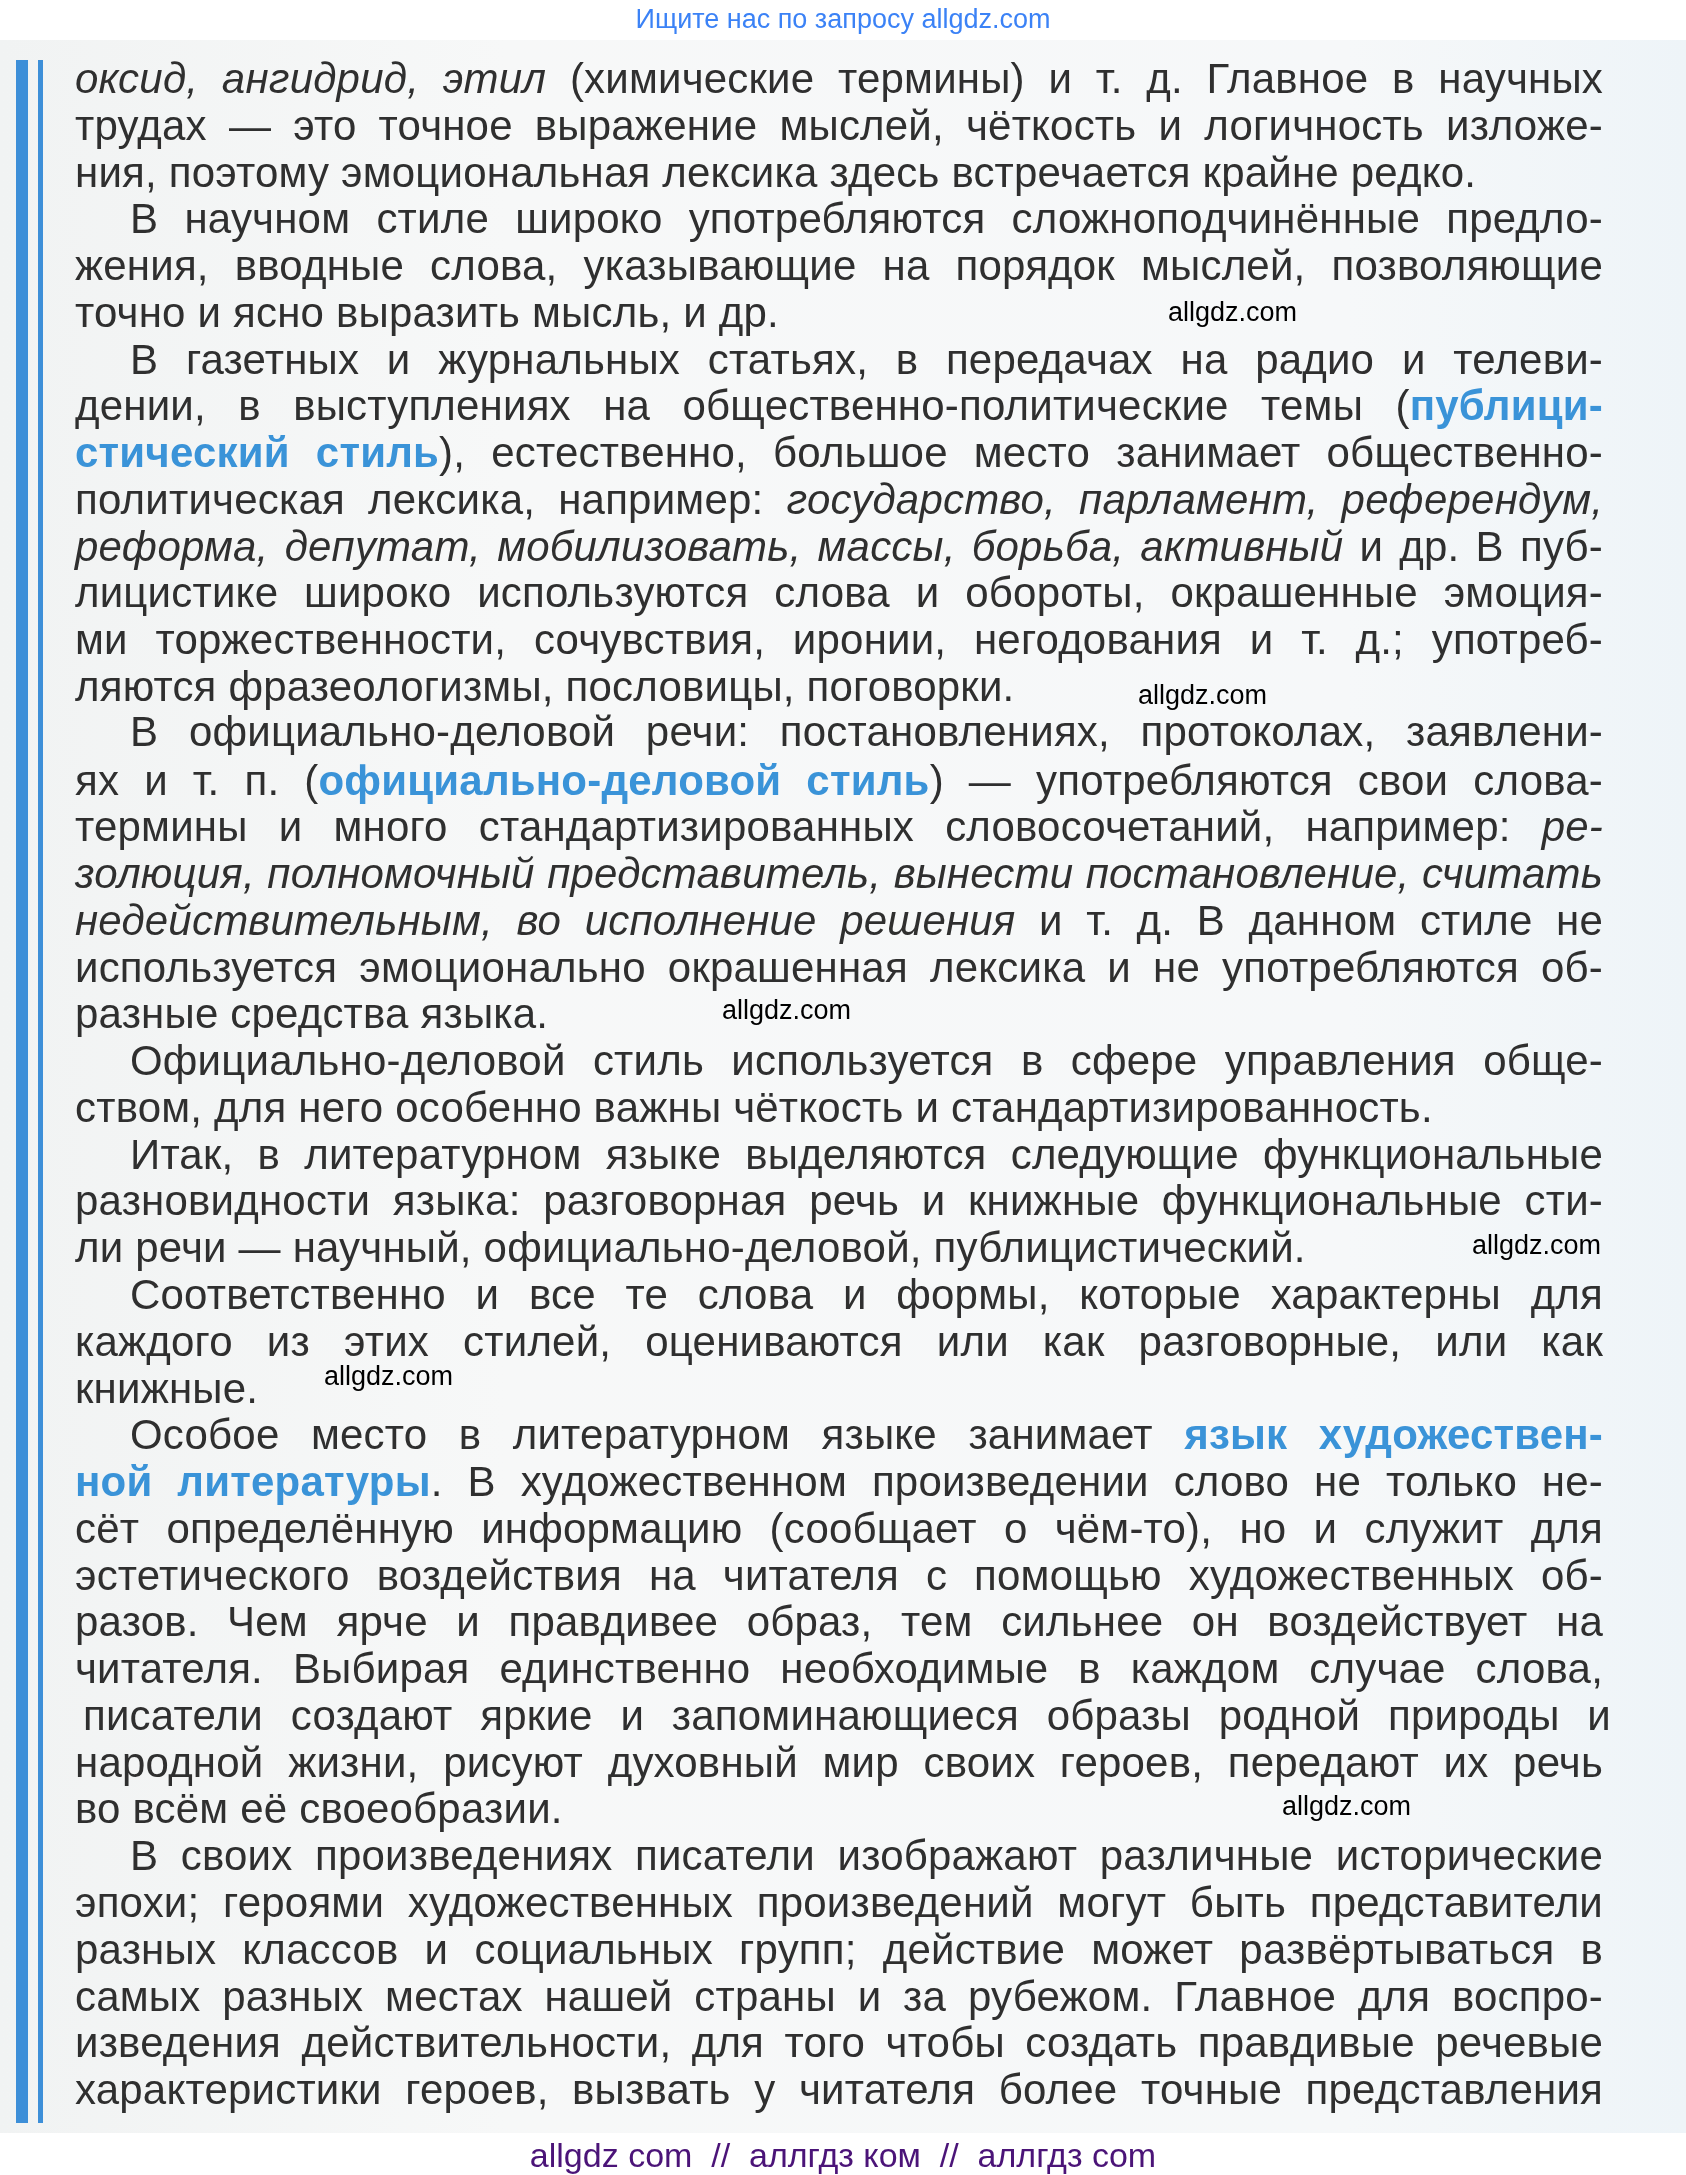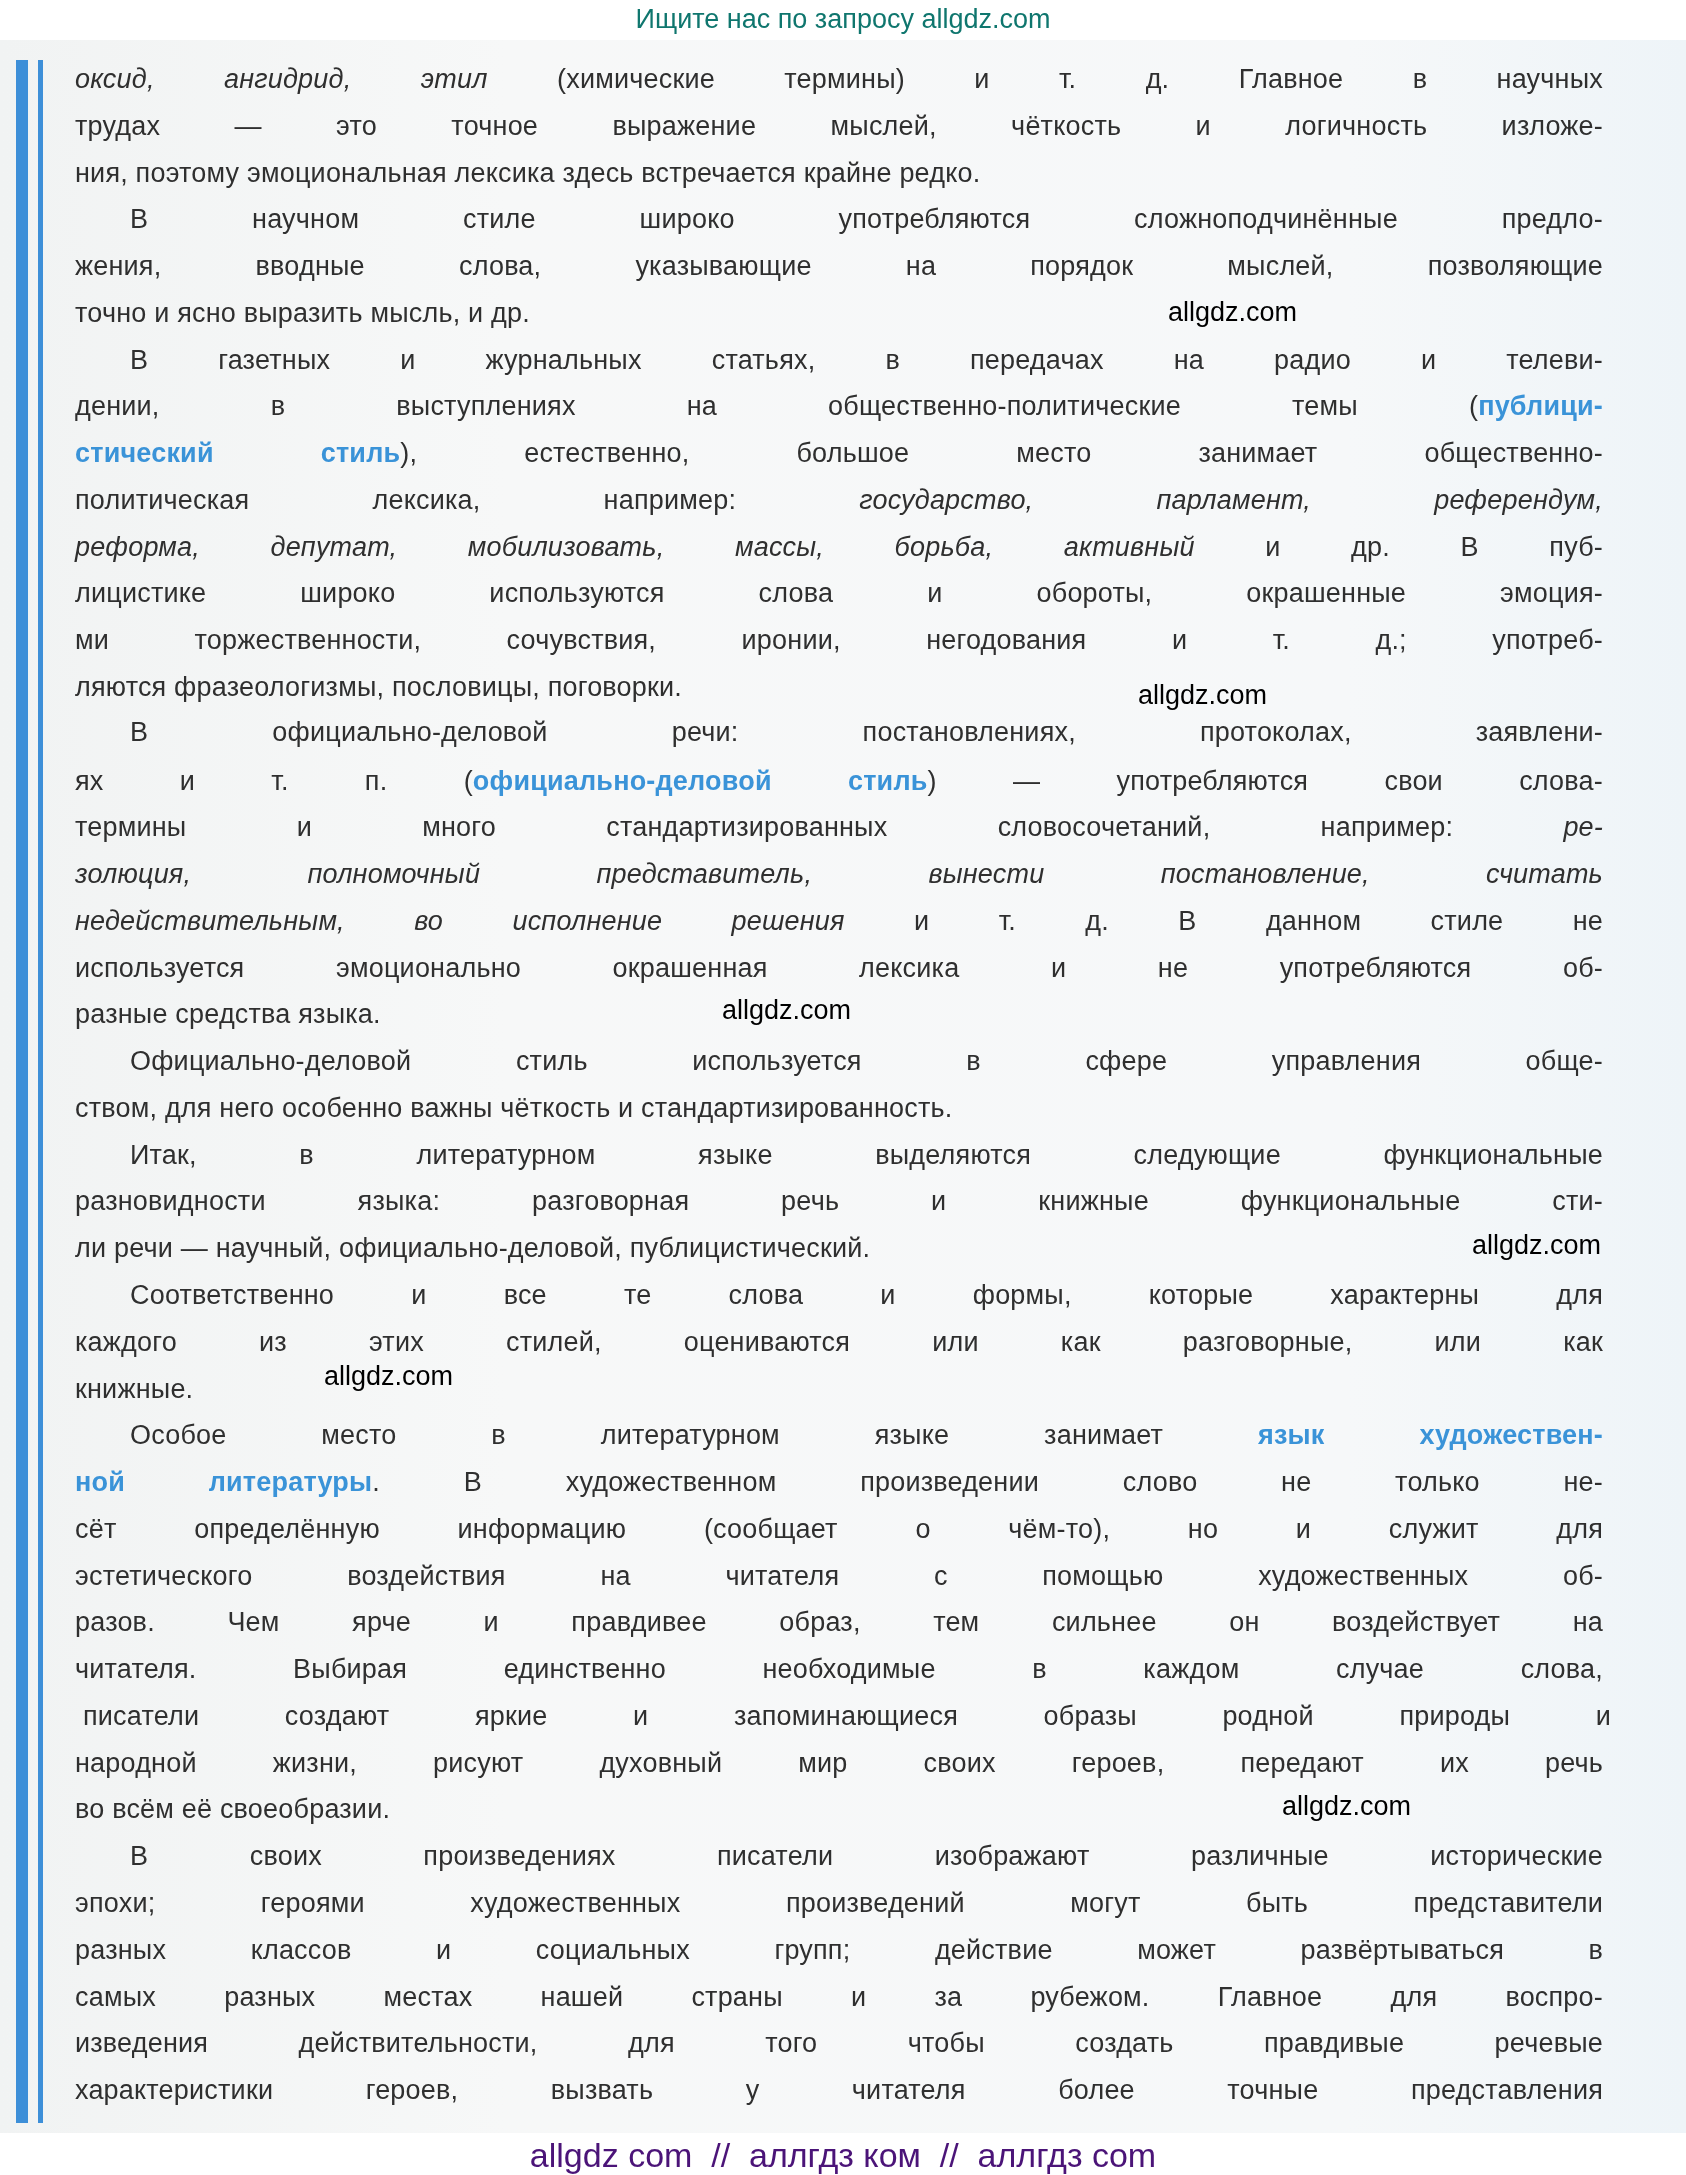--- a/index.html
+++ b/index.html
@@ -3,32 +3,32 @@
 <meta charset="utf-8">
 <style>
   html, body { margin:0; padding:0; }
   body {
     width:1686px; height:2175px; position:relative; overflow:hidden;
     background:#ffffff;
     font-family:"Liberation Sans", sans-serif;
   }
   .top-banner {
     position:absolute; top:0; left:0; width:1686px; height:40px;
-    text-align:center; color:#0f766e; font-size:27px; line-height:38px;
+    text-align:center; color:#3b82f6; font-size:27px; line-height:38px;
     font-family:"Liberation Sans", sans-serif;
   }
   .page {
     position:absolute; left:0; top:40px; width:1686px; height:2093px;
     background:linear-gradient(90deg,#f1f3f3 0%,#f7f8f8 30%,#f6f8f9 80%,#eef4f8 100%);
   }
   .bar-thick { position:absolute; left:16px; top:20px; width:12px; height:2063px; background:#3d8fd8; }
   .bar-thin  { position:absolute; left:38px; top:20px; width:5px;  height:2063px; background:#3d8fd8; }
   .line {
     position:absolute; left:75px; width:1528px; height:46px;
-    font-size:27px; line-height:46px; color:#2f2f2f;
+    font-size:42px; line-height:46px; color:#2f2f2f;
     white-space:nowrap; text-align:justify; text-align-last:justify;
     letter-spacing:0.2px;
   }
   .line.indent { left:130px; width:1473px; }
   .line.last { text-align-last:left; }
   .it { font-style:italic; }
   .term { color:#3a93d8; font-weight:bold; }
   .wm {
     position:absolute; color:#000; font-size:27px; line-height:30px;
     font-family:"Liberation Sans", sans-serif; white-space:nowrap;

